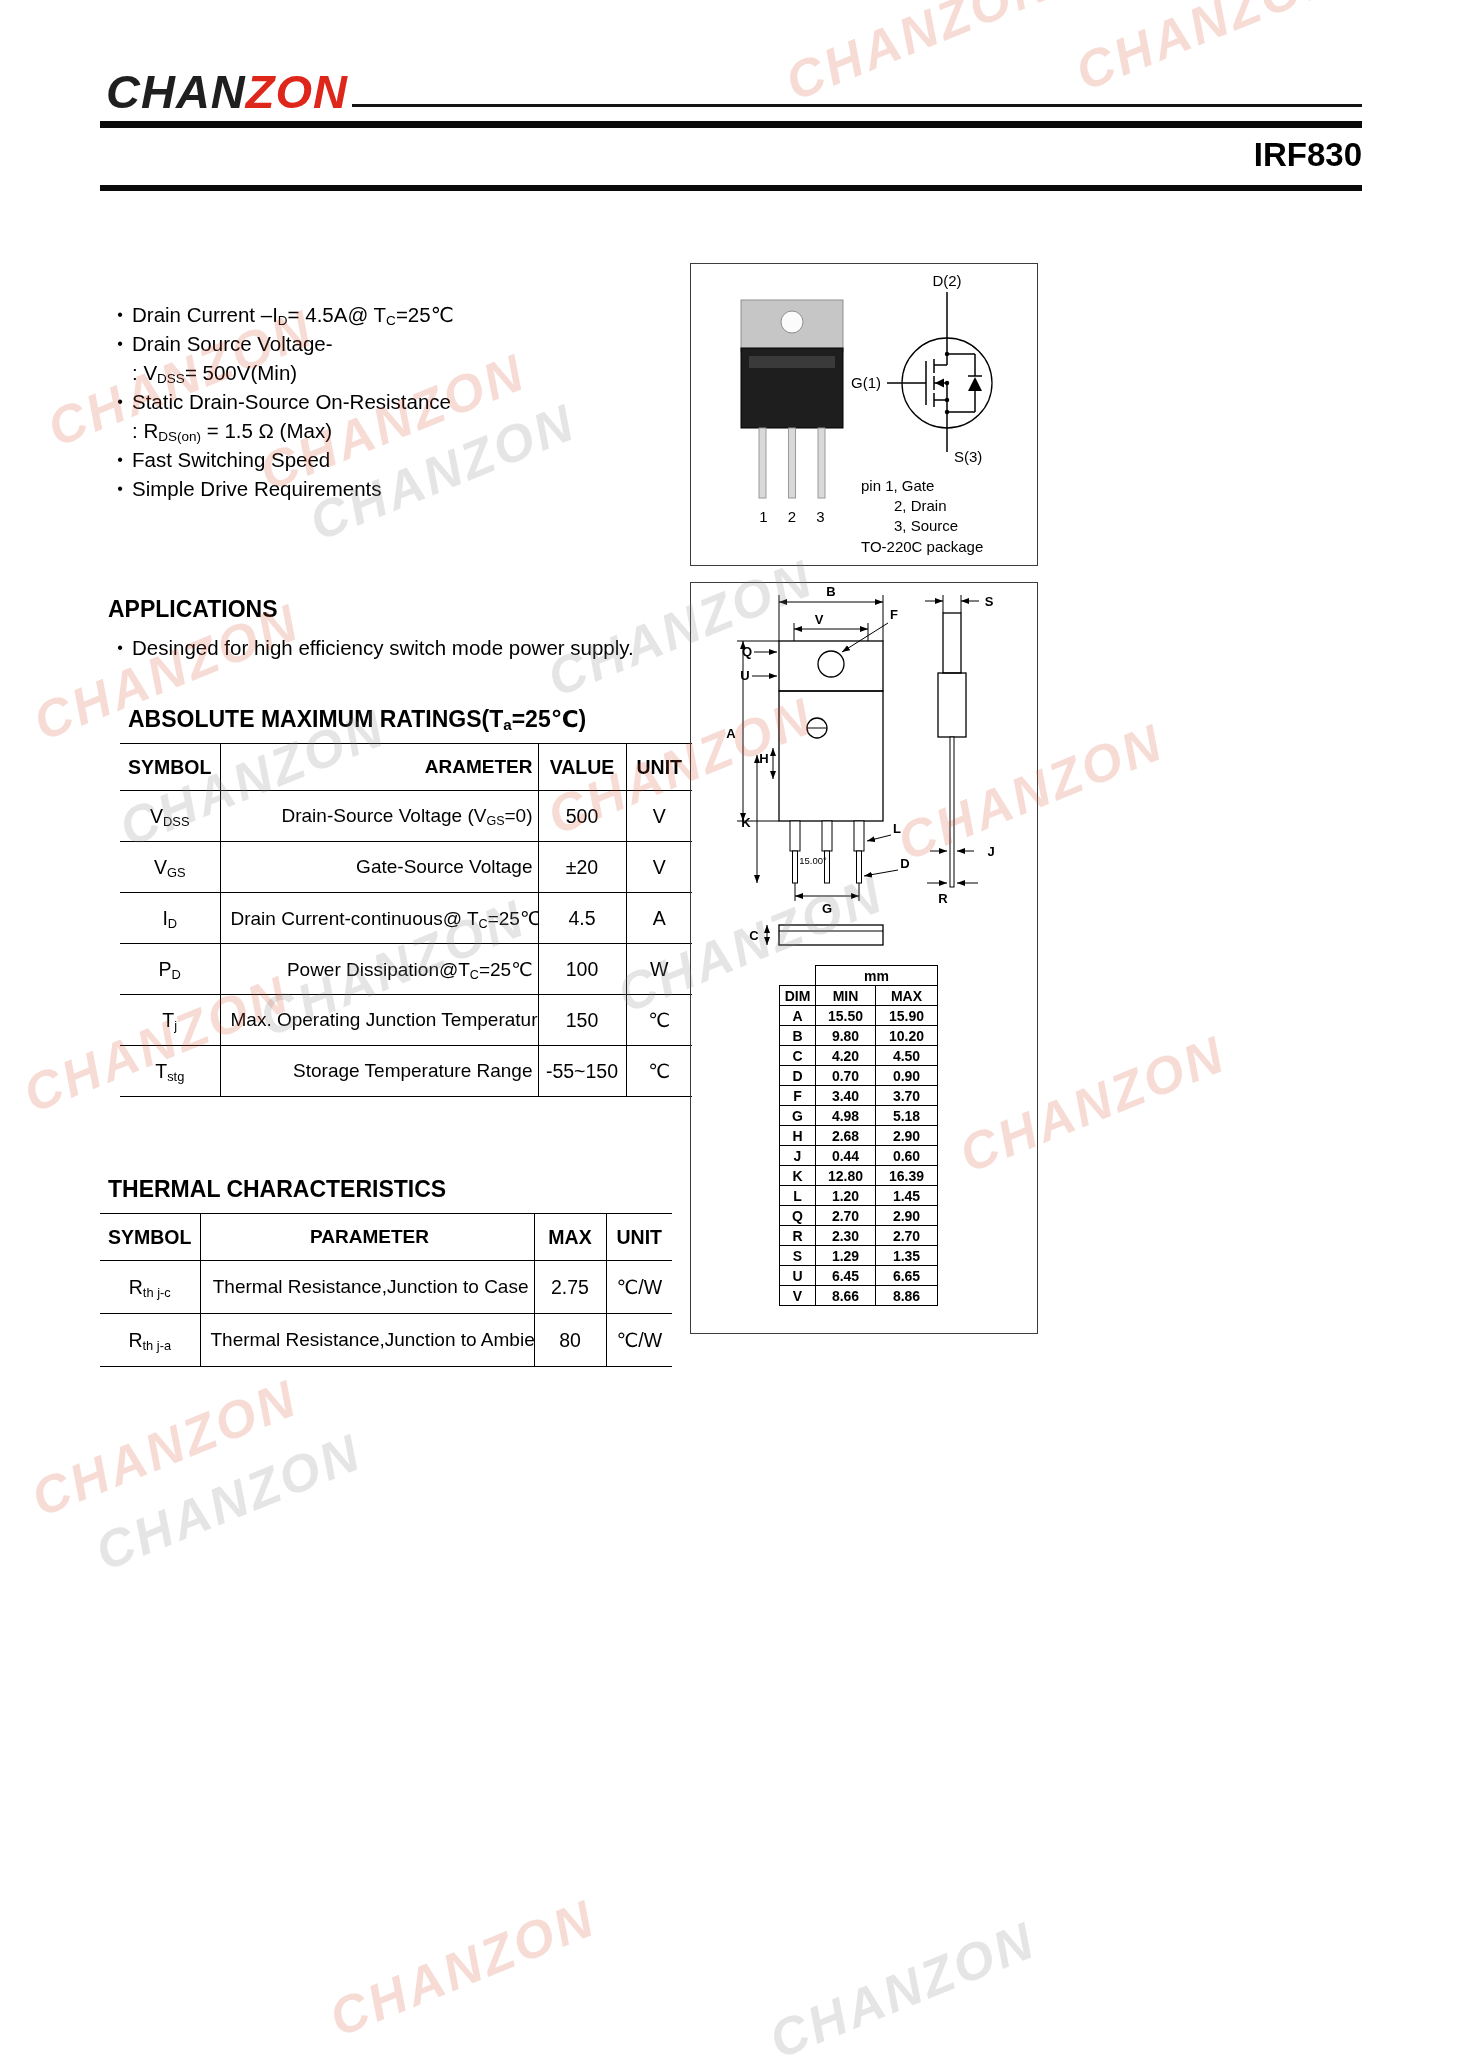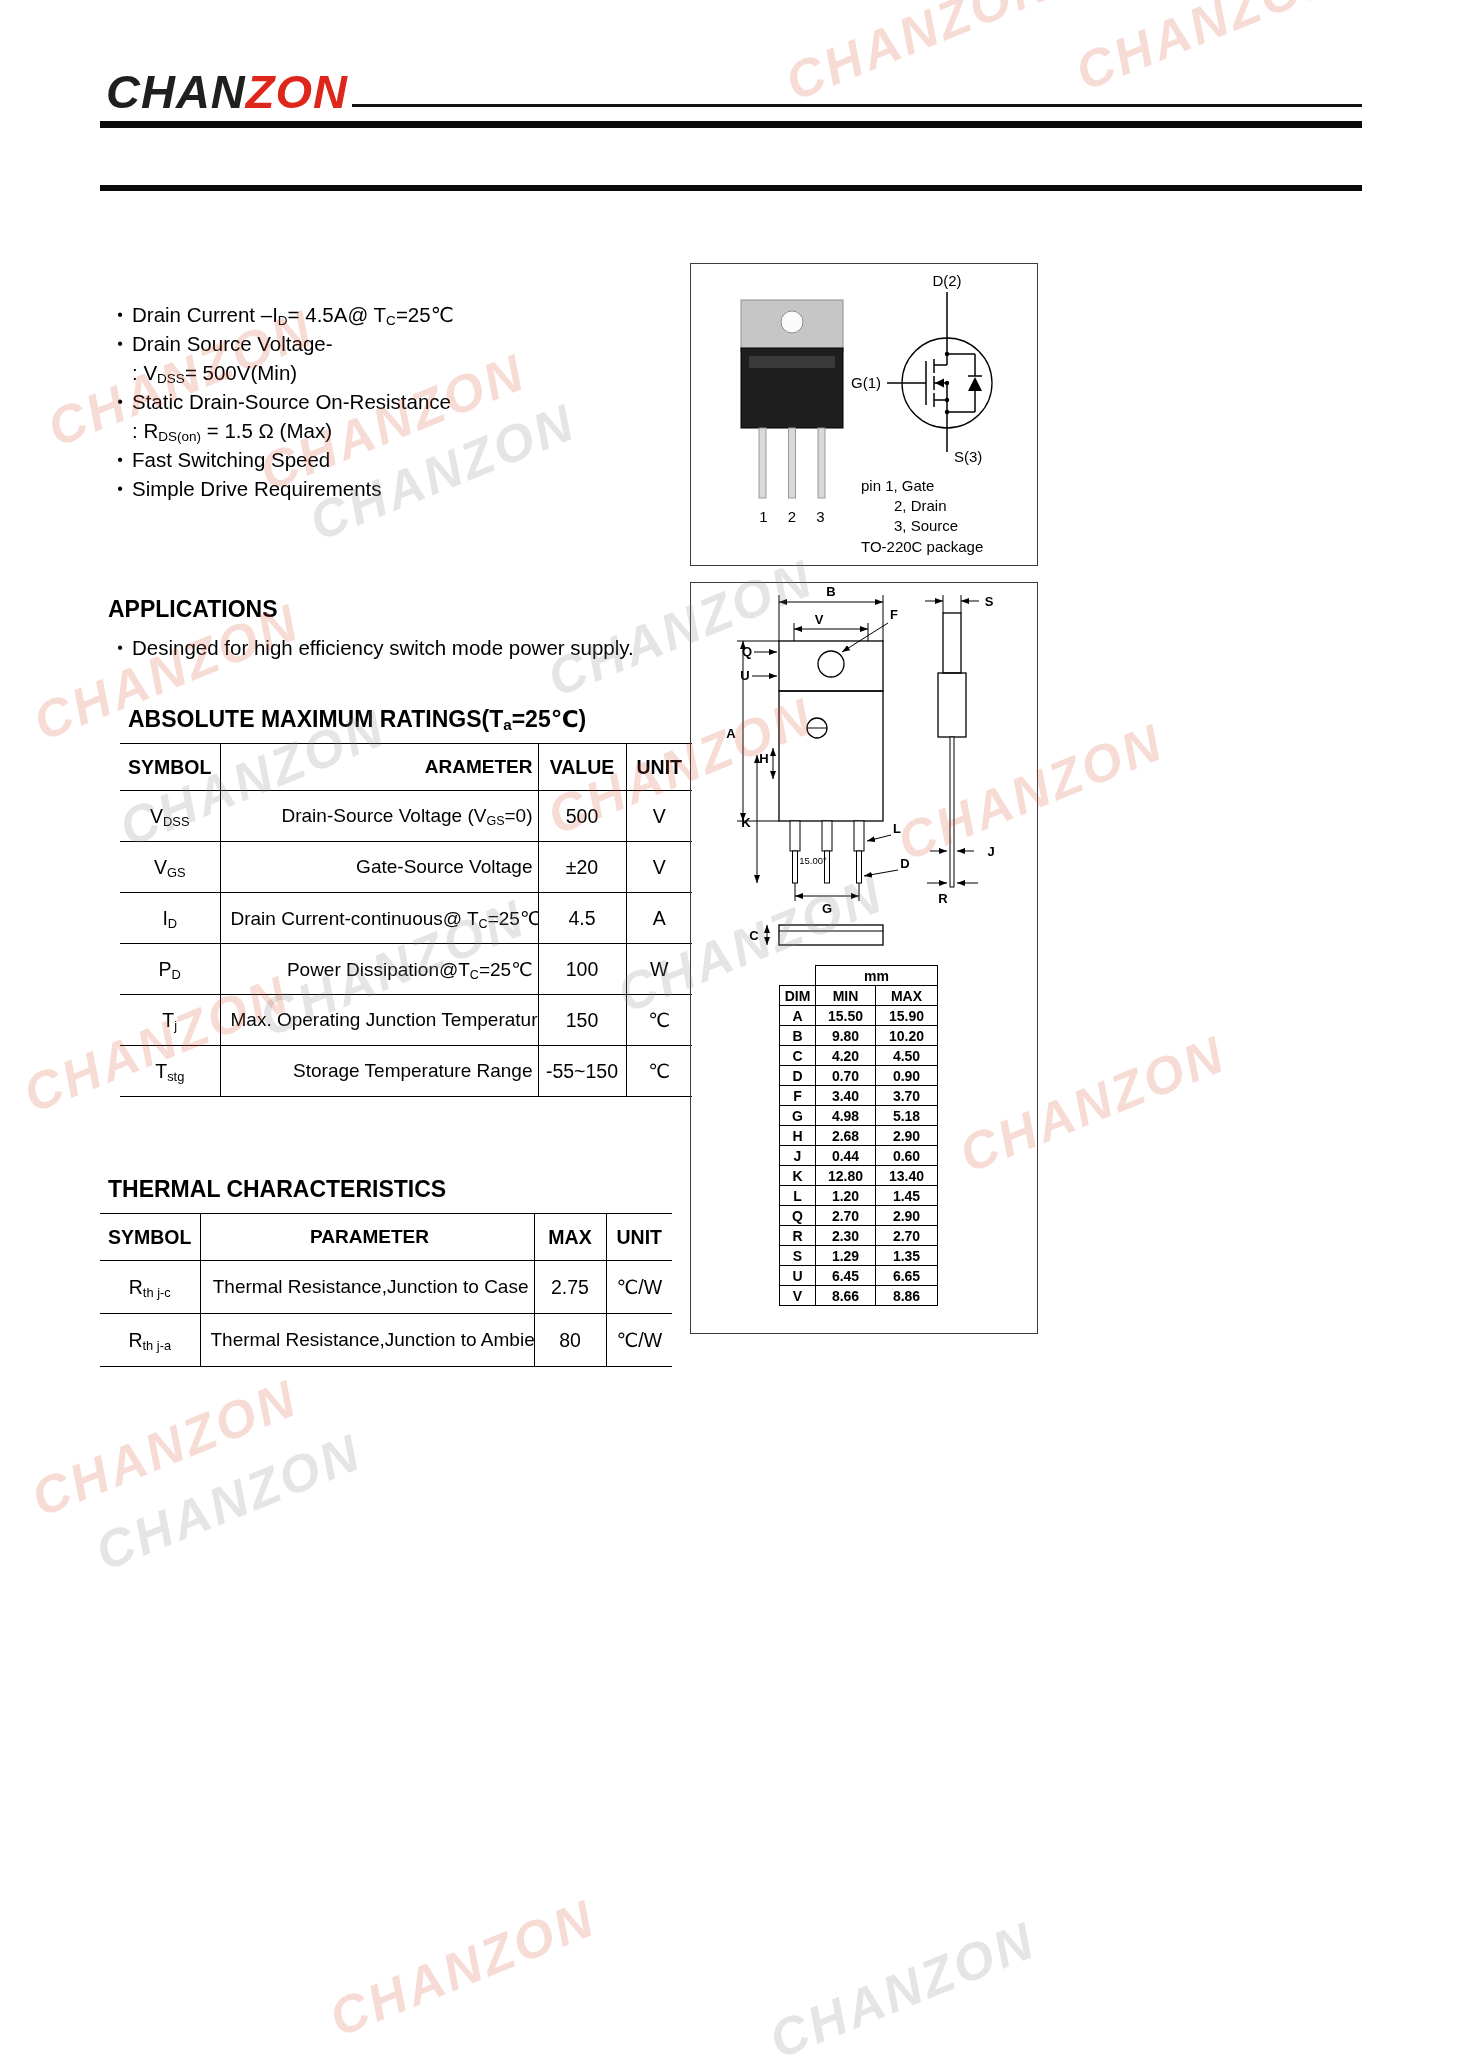--- a/index.html
+++ b/index.html
@@ -65,20 +65,21 @@
 </head>
 <body>
 
 <div class="page">
 
   <div class="logo">
     <span class="p1">CHAN</span><span class="p2">ZON</span>
   </div>
   <div class="logo-underline"></div>
   <div class="rule-top"></div>
+  <div class="part-title">IRF830</div>
   <div class="rule-title"></div>
 
   <div class="section sec-desc">
     <div class="lines">
         <div class="tline">
           <span class="bullet">•</span>
           <span><span>Drain Current –I</span><sub>D</sub><span>= 4.5A@ T</span><sub>C</sub><span>=25℃</span></span>
         </div>
         <div class="tline">
           <span class="bullet">•</span>
@@ -407,21 +408,21 @@
             <td>2.90</td>
           </tr>
           <tr>
             <td>J</td>
             <td>0.44</td>
             <td>0.60</td>
           </tr>
           <tr>
             <td>K</td>
             <td>12.80</td>
-            <td>13.40</td>
+            <td>16.39</td>
           </tr>
           <tr>
             <td>L</td>
             <td>1.20</td>
             <td>1.45</td>
           </tr>
           <tr>
             <td>Q</td>
             <td>2.70</td>
             <td>2.90</td>

